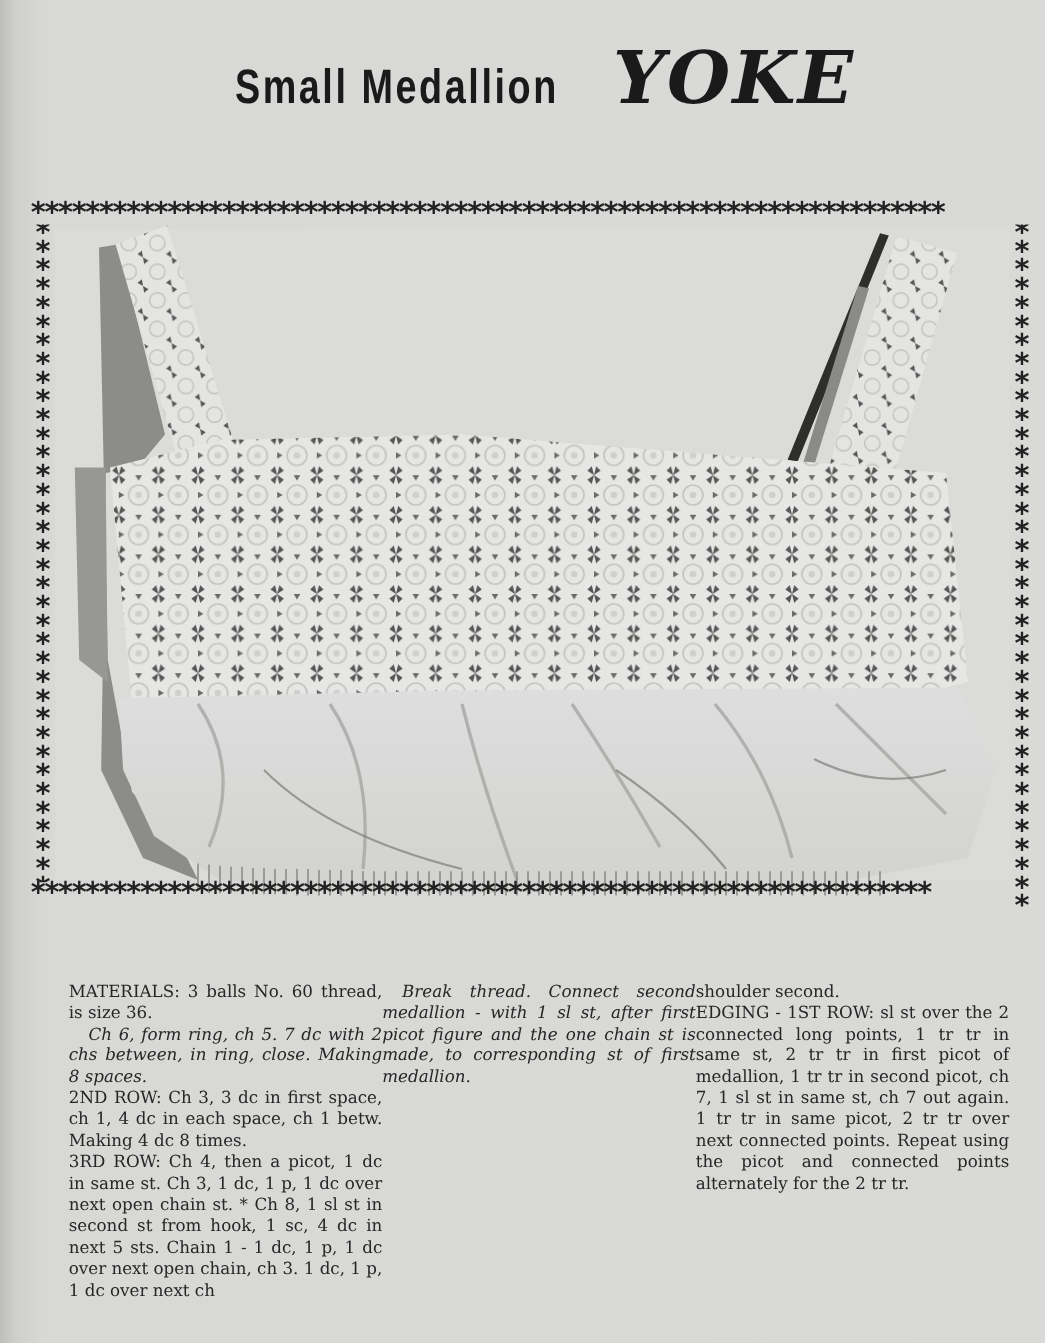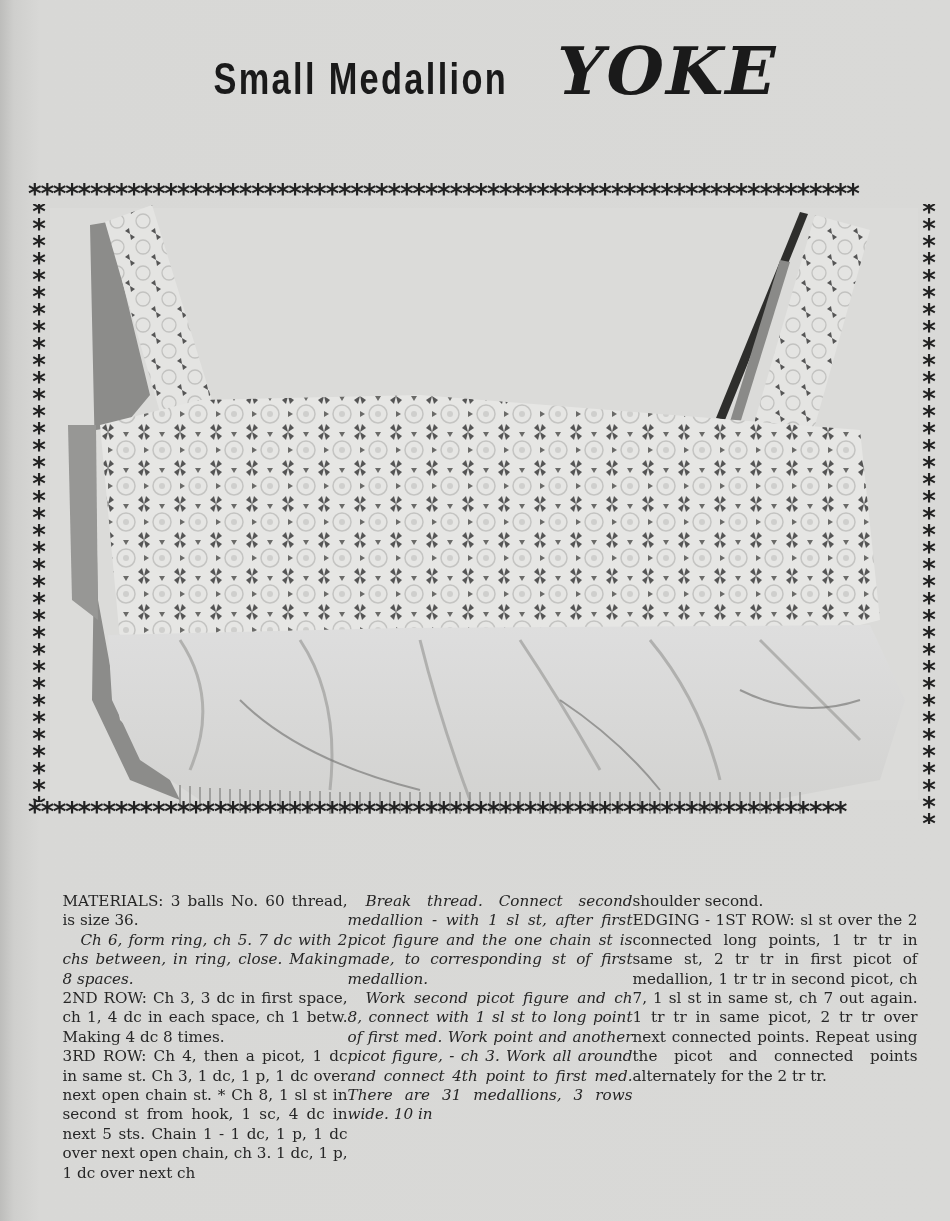--- a/index.html
+++ b/index.html
@@ -129,19 +129,18 @@
 
 <div class="columns">
   <div class="col">
     <p>MATERIALS: 3 balls No. 60 thread, is size 36.</p>
     <p class="indent">Ch 6, form ring, ch 5. 7 dc with 2 chs between, in ring, close. Making 8 spaces.</p>
     <p>2ND ROW: Ch 3, 3 dc in first space, ch 1, 4 dc in each space, ch 1 betw. Making 4 dc 8 times.</p>
     <p>3RD ROW: Ch 4, then a picot, 1 dc in same st. Ch 3, 1 dc, 1 p, 1 dc over next open chain st. * Ch 8, 1 sl st in second st from hook, 1 sc, 4 dc in next 5 sts. Chain 1 - 1 dc, 1 p, 1 dc over next open chain, ch 3. 1 dc, 1 p, 1 dc over next ch</p>
   </div>
   <div class="col">
     <p class="indent">Break thread. Connect second medallion - with 1 sl st, after first picot figure and the one chain st is made, to corresponding st of first medallion.</p>
-    <p class="indent">Work second picot figure and ch 8, connect with 1 sl st to long point of first med. Work point and another picot figure, - ch 3. Work all around and connect 4th point to first med. There are 31 medallions, 3 rows wide. 10 in</p>
   </div>
   <div class="col">
     <p>shoulder second.</p>
     <p>EDGING - 1ST ROW: sl st over the 2 connected long points, 1 tr tr in same st, 2 tr tr in first picot of medallion, 1 tr tr in second picot, ch 7, 1 sl st in same st, ch 7 out again. 1 tr tr in same picot, 2 tr tr over next connected points. Repeat using the picot and connected points alternately for the 2 tr tr.</p>
   </div>
 </div>
 
 </body></html>

